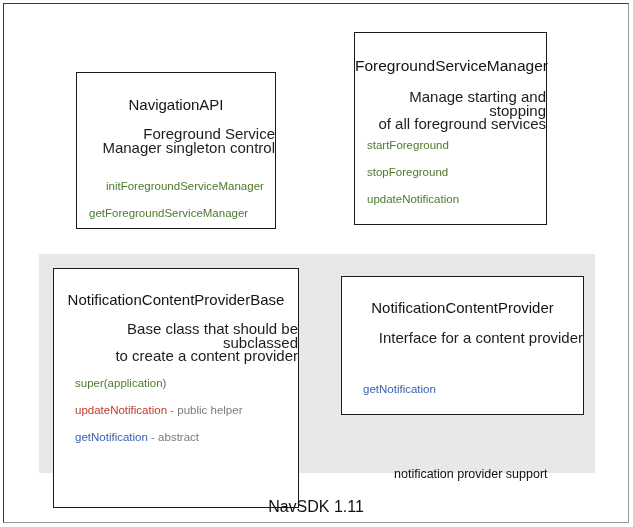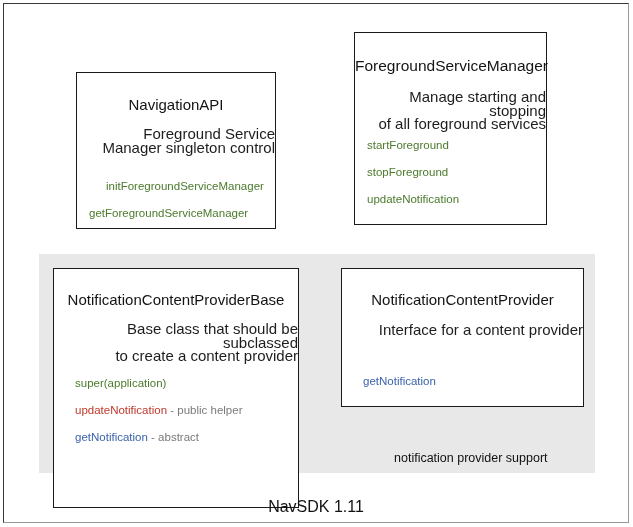--- a/index.html
+++ b/index.html
@@ -97,21 +97,21 @@
   }
 </style>
 </head>
 <body>
 
 <div id="canvas">
   <div id="page-frame">
 
     <div class="group-panel" style="left:35px; top:250px; width:556px; height:219px;"></div>
 
-    <div class="group-label" style="left:390px; top:447px;">notification provider support</div>
+    <div class="group-label" style="left:390px; top:463px;">notification provider support</div>
 
     <div class="class-box" style="left:72px; top:68px; width:200px; height:157px;">
       <div class="class-title" style="top:23px; font-size:15px;">NavigationAPI</div>
       <div class="class-desc" style="top:54px;">
         <div>Foreground Service</div>
         <div>Manager singleton control</div>
       </div>
       <div class="method-list" style="left:12px; top:106px; right:8px;">
         <div class="method-row" style="margin-bottom:13px;padding-left:17px;">
           <span class="m-green">initForegroundServiceManager</span><span class="m-note"></span>
@@ -153,21 +153,21 @@
         </div>
         <div class="method-row" style="margin-bottom:13px;">
           <span class="m-red">updateNotification</span><span class="m-note"> - public helper</span>
         </div>
         <div class="method-row">
           <span class="m-blue">getNotification</span><span class="m-note"> - abstract</span>
         </div>
       </div>
     </div>
 
-    <div class="class-box" style="left:337px; top:264px; width:243px; height:139px;">
+    <div class="class-box" style="left:337px; top:272px; width:243px; height:139px;">
       <div class="class-title" style="top:22px; font-size:15px;">NotificationContentProvider</div>
       <div class="class-desc" style="top:54px;">
         <div>Interface for a content provider</div>
       </div>
       <div class="method-list" style="left:21px; top:105px; right:8px;">
         <div class="method-row">
           <span class="m-blue">getNotification</span><span class="m-note"></span>
         </div>
       </div>
     </div>

